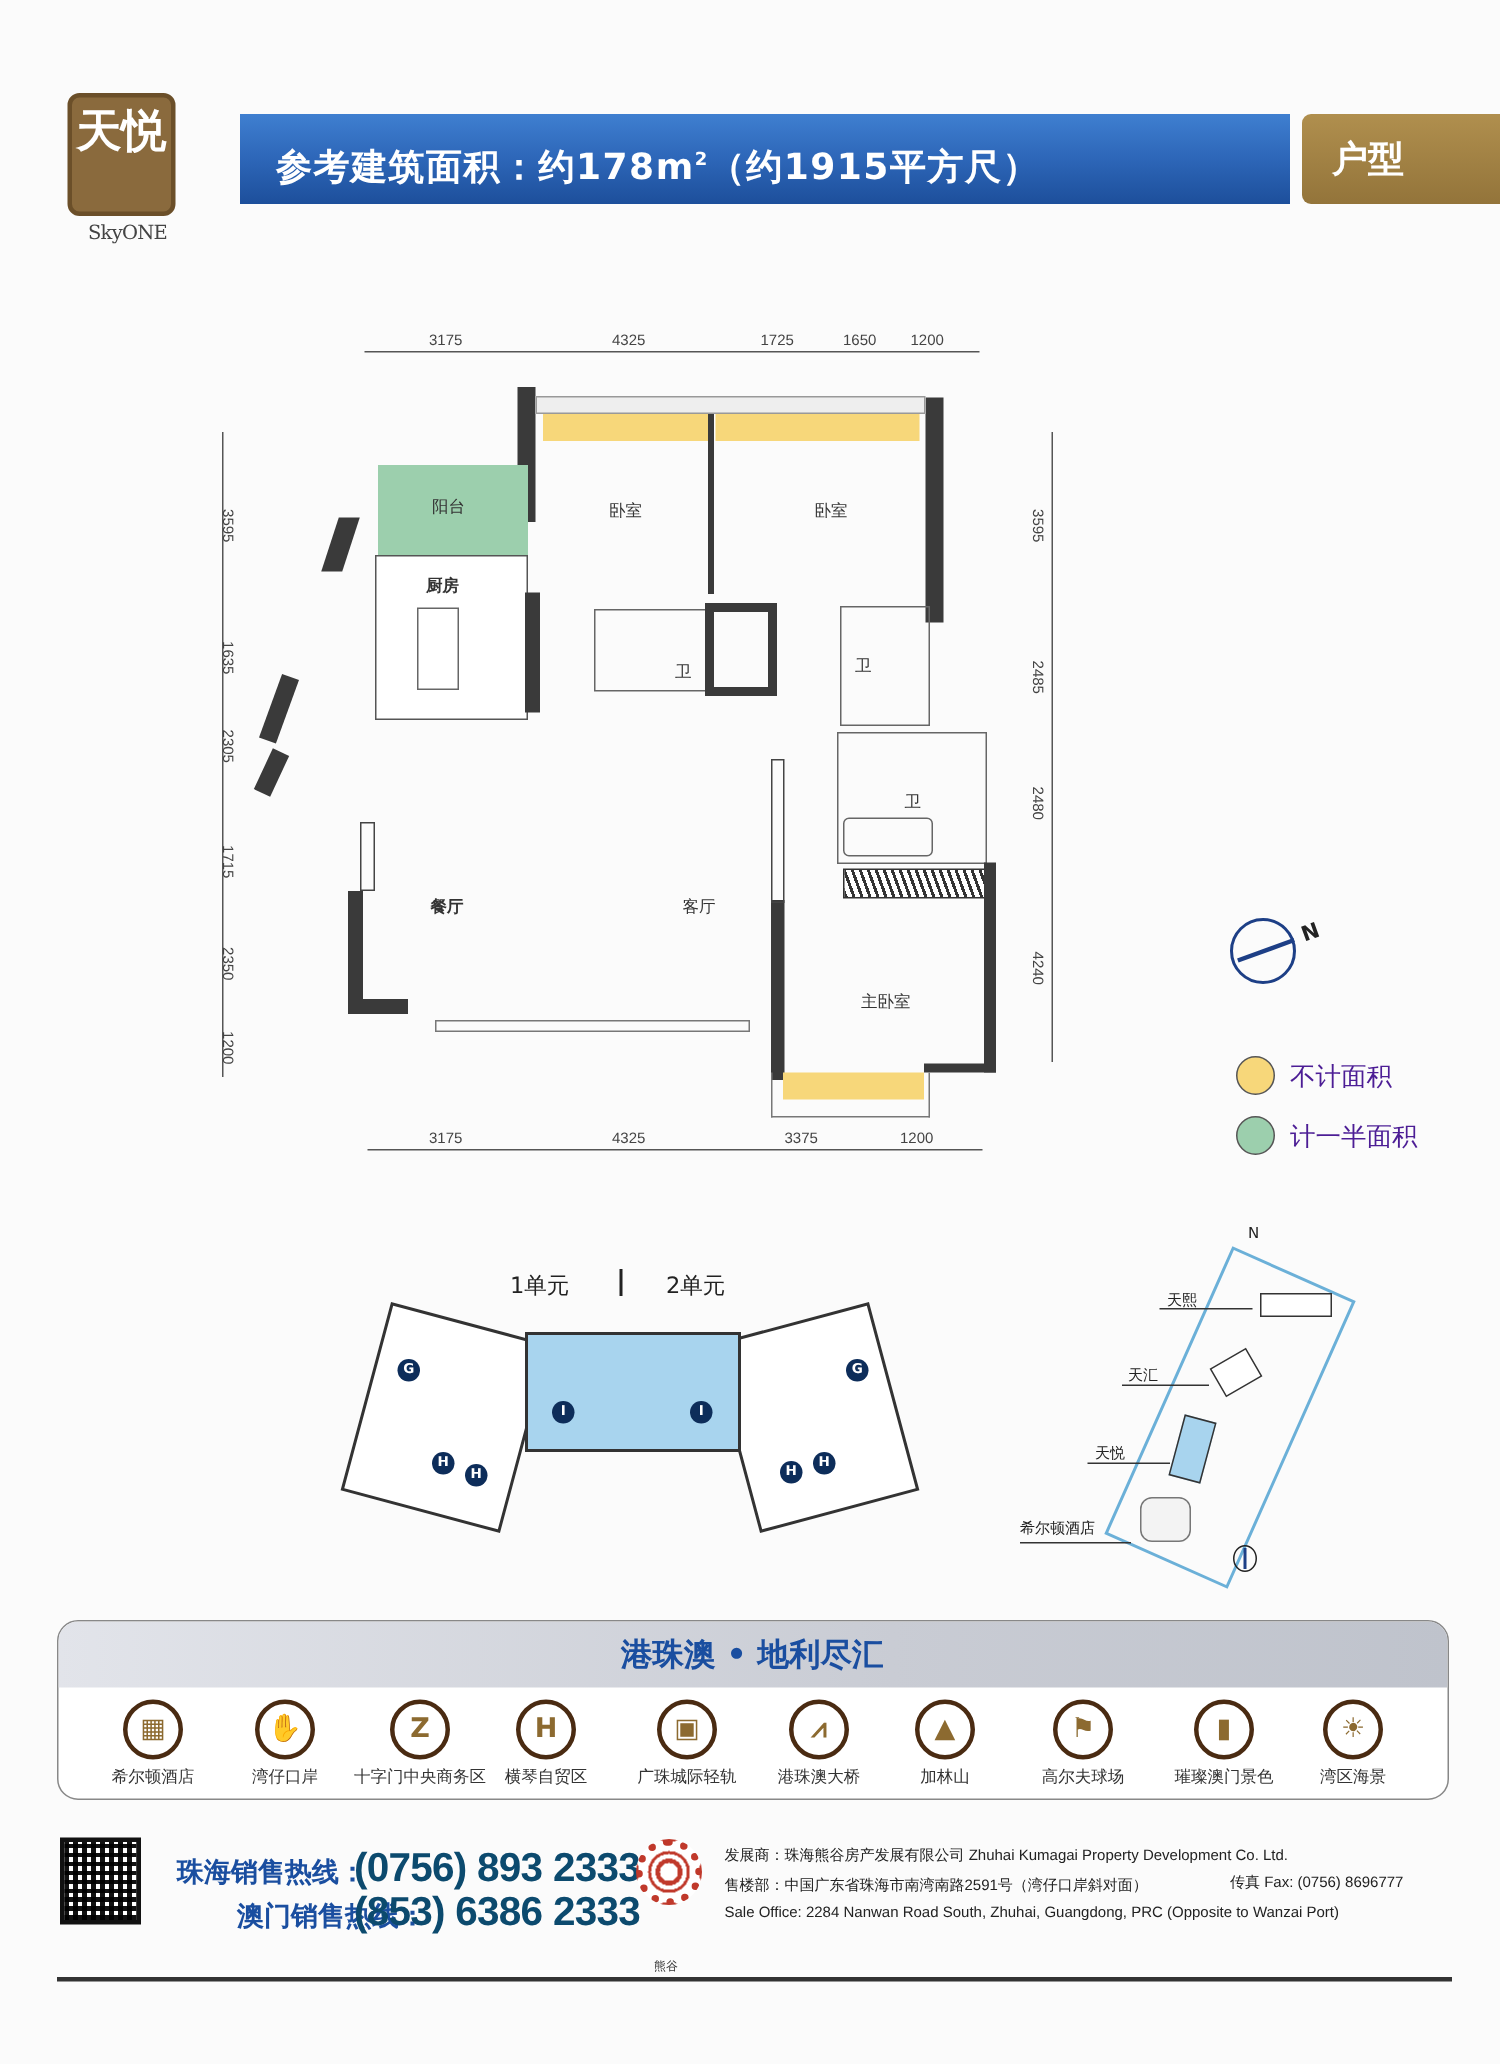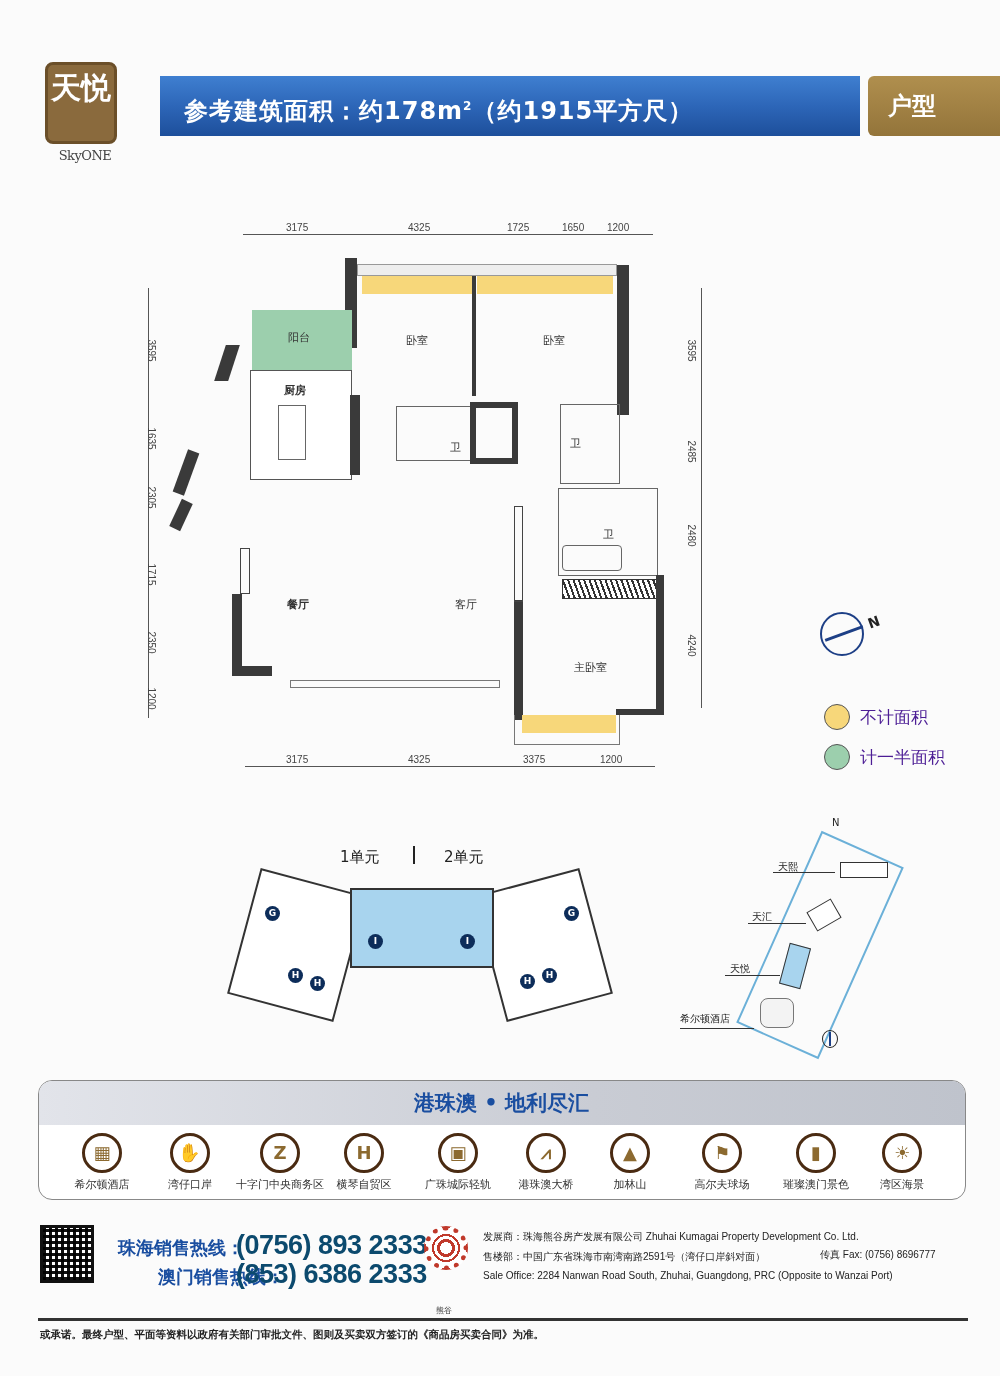--- a/index.html
+++ b/index.html
@@ -249,14 +249,13 @@
 <div class="abs hot-num" style="left:236px;top:1259px;">(853) 6386 2333</div>
 <div class="abs dev-logo"></div>
 <div class="abs dev-name" style="left:436px;top:1305px;">熊谷</div>
 <div class="abs info" style="left:483px;top:1230px;">发展商：珠海熊谷房产发展有限公司 Zhuhai Kumagai Property Development Co. Ltd.</div>
 <div class="abs info" style="left:483px;top:1250px;">售楼部：中国广东省珠海市南湾南路2591号（湾仔口岸斜对面）</div>
 <div class="abs info" style="left:820px;top:1248px;">传真 Fax: (0756) 8696777</div>
 <div class="abs info" style="left:483px;top:1270px;">Sale Office: 2284 Nanwan Road South, Zhuhai, Guangdong, PRC (Opposite to Wanzai Port)</div>
 
 <div class="abs divider"></div>
 <div class="abs disclaimer">
-  <div>或承诺。最终户型、平面等资料以政府有关部门审批文件、图则及买卖双方签订的《商品房买卖合同》为准。</div>
 </div>
 
 </body></html>

